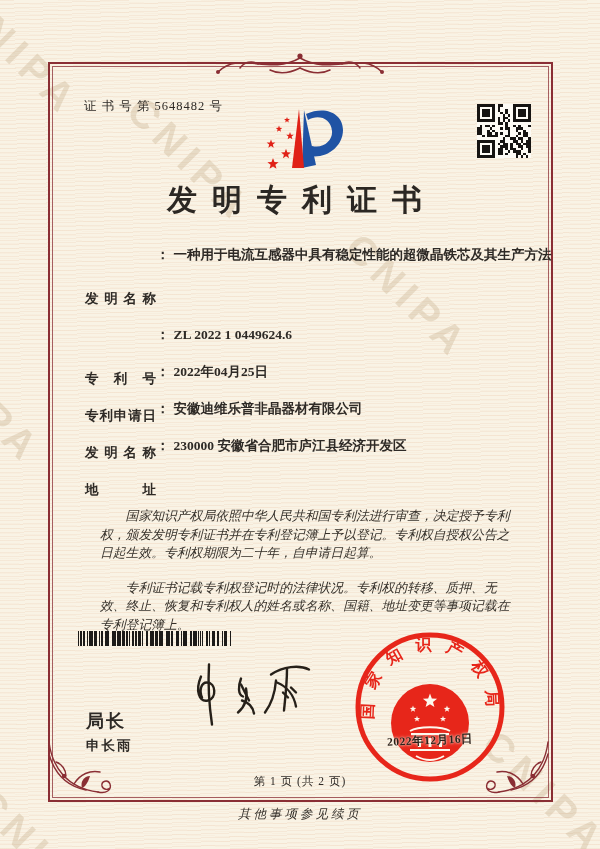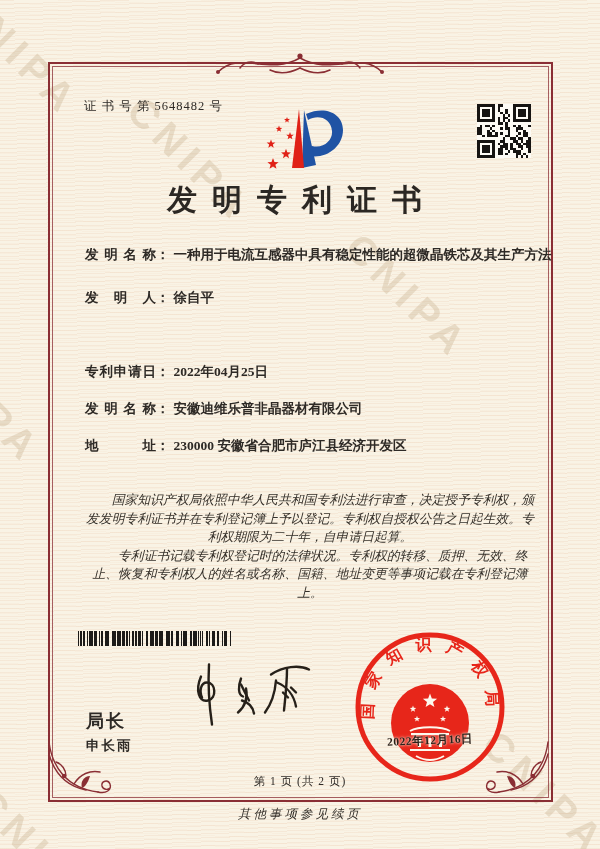--- a/index.html
+++ b/index.html
@@ -21,25 +21,25 @@
   .frame::before{content:"";position:absolute;inset:2px;border:1px solid rgba(138,46,52,.75);}
   .flourish{position:absolute;}
   .cert-no{position:absolute;left:84px;top:98px;font-size:12.5px;letter-spacing:1px;}
   .logo{position:absolute;left:258px;top:106px;width:86px;height:74px;}
   .qr{position:absolute;left:477px;top:104px;width:54px;height:54px;}
   .title{
     position:absolute;left:0;right:11px;top:180px;text-align:center;
     font-size:30px;font-weight:bold;letter-spacing:15px;text-indent:15px;color:#2b2723;
   }
   .frow{position:absolute;left:85px;right:55px;font-size:13.5px;font-weight:bold;white-space:nowrap;}
-  .flabel{display:inline-block;width:71px;text-align:justify;text-align-last:justify;vertical-align:top;}
+  .flabel{display:inline-block;width:71px;text-align:justify;text-align-last:justify;vertical-align:top;margin-top:44px;}
   .fcolon{display:inline-block;margin-right:4px;}
   .fpair{display:inline-block;width:225px;}
   .legal{position:absolute;left:84px;width:452px;top:491px;font-size:12.8px;line-height:18.6px;font-style:italic;color:#35302a;}
-  .legal p{margin:0;text-indent:2em;text-align:center;}
+  .legal p{margin:16px;text-indent:2em;}
   .barcode{position:absolute;left:78px;top:631px;width:157px;height:15px;}
   .dir-title{position:absolute;left:86px;top:709px;font-family:"Liberation Sans",sans-serif;font-weight:bold;font-size:18px;letter-spacing:2px;}
   .dir-name{position:absolute;left:86px;top:706px;font-family:"Liberation Sans",sans-serif;font-weight:bold;font-size:13.5px;letter-spacing:2px;margin-top:31px;}
   .sig{position:absolute;left:175px;top:652px;width:150px;height:85px;}
   .seal{position:absolute;left:352px;top:629px;width:156px;height:156px;}
   .seal svg{position:absolute;inset:0;}
   .seal-date{
     position:absolute;left:-8px;right:-8px;top:104px;text-align:center;
     font-size:11.5px;font-weight:bold;color:#2c211a;letter-spacing:.5px;
     transform:rotate(-2.5deg);
@@ -118,22 +118,22 @@
   <svg class="qr" viewBox="0 0 21 21" shape-rendering="crispEdges">
     <rect x="0" y="0" width="21" height="21" fill="#fdfbf5"></rect>
     <path id="qr-modules" fill="#161412" fill-rule="evenodd" d="M8 0h1v1h-1zM9 0h1v1h-1zM8 1h1v1h-1zM8 2h1v1h-1zM11 2h1v1h-1zM9 3h1v1h-1zM11 3h1v1h-1zM10 4h1v1h-1zM12 4h1v1h-1zM8 5h1v1h-1zM10 5h1v1h-1zM11 5h1v1h-1zM8 6h1v1h-1zM10 6h1v1h-1zM12 6h1v1h-1zM8 7h1v1h-1zM9 7h1v1h-1zM11 7h1v1h-1zM1 8h1v1h-1zM3 8h1v1h-1zM4 8h1v1h-1zM6 8h1v1h-1zM11 8h1v1h-1zM14 8h1v1h-1zM16 8h1v1h-1zM20 8h1v1h-1zM0 9h1v1h-1zM1 9h1v1h-1zM5 9h1v1h-1zM9 9h1v1h-1zM11 9h1v1h-1zM12 9h1v1h-1zM15 9h1v1h-1zM16 9h1v1h-1zM17 9h1v1h-1zM0 10h1v1h-1zM1 10h1v1h-1zM4 10h1v1h-1zM6 10h1v1h-1zM12 10h1v1h-1zM15 10h1v1h-1zM18 10h1v1h-1zM0 11h1v1h-1zM1 11h1v1h-1zM4 11h1v1h-1zM5 11h1v1h-1zM7 11h1v1h-1zM9 11h1v1h-1zM12 11h1v1h-1zM16 11h1v1h-1zM18 11h1v1h-1zM19 11h1v1h-1zM2 12h1v1h-1zM4 12h1v1h-1zM5 12h1v1h-1zM6 12h1v1h-1zM7 12h1v1h-1zM11 12h1v1h-1zM12 12h1v1h-1zM15 12h1v1h-1zM18 12h1v1h-1zM19 12h1v1h-1zM10 13h1v1h-1zM13 13h1v1h-1zM14 13h1v1h-1zM16 13h1v1h-1zM17 13h1v1h-1zM20 13h1v1h-1zM9 14h1v1h-1zM10 14h1v1h-1zM14 14h1v1h-1zM15 14h1v1h-1zM17 14h1v1h-1zM19 14h1v1h-1zM20 14h1v1h-1zM8 15h1v1h-1zM10 15h1v1h-1zM11 15h1v1h-1zM13 15h1v1h-1zM15 15h1v1h-1zM16 15h1v1h-1zM18 15h1v1h-1zM19 15h1v1h-1zM20 15h1v1h-1zM9 16h1v1h-1zM10 16h1v1h-1zM11 16h1v1h-1zM13 16h1v1h-1zM16 16h1v1h-1zM17 16h1v1h-1zM19 16h1v1h-1zM20 16h1v1h-1zM8 17h1v1h-1zM9 17h1v1h-1zM11 17h1v1h-1zM13 17h1v1h-1zM14 17h1v1h-1zM17 17h1v1h-1zM20 17h1v1h-1zM8 18h1v1h-1zM9 18h1v1h-1zM12 18h1v1h-1zM14 18h1v1h-1zM15 18h1v1h-1zM16 18h1v1h-1zM20 18h1v1h-1zM8 19h1v1h-1zM9 19h1v1h-1zM11 19h1v1h-1zM15 19h1v1h-1zM16 19h1v1h-1zM18 19h1v1h-1zM15 20h1v1h-1zM17 20h1v1h-1zM19 20h1v1h-1zM0 0h7v7h-7z M1 1h5v5h-5z M2 2h3v3h-3zM14 0h7v7h-7z M15 1h5v5h-5z M16 2h3v3h-3zM0 14h7v7h-7z M1 15h5v5h-5z M2 16h3v3h-3z"></path>
   </svg>
 
   <div class="title">发明专利证书</div>
 
   <div class="frow" style="top:246px;">
     <span class="flabel">发明名称</span><span class="fcolon">：</span><span class="fvalue">一种用于电流互感器中具有稳定性能的超微晶铁芯及其生产方法</span>
   </div>
-  <div class="frow" style="top:289px;">
-    <span class="flabel">发明人</span><span class="fcolon">：</span><span class="fvalue">徐自平</span>
+  <div class="frow" style="top:326px;">
+    <span class="flabel">专利号</span><span class="fcolon">：</span><span class="fvalue">ZL 2022 1 0449624.6</span>
   </div>
   <div class="frow" style="top:363px;">
     <span class="flabel">专利申请日</span><span class="fcolon">：</span><span class="fvalue">2022年04月25日</span>
   </div>
   <div class="frow" style="top:400px;">
     <span class="flabel">发明名称</span><span class="fcolon">：</span><span class="fvalue">安徽迪维乐普非晶器材有限公司</span>
   </div>
   <div class="frow" style="top:437px;">
     <span class="flabel">地址</span><span class="fcolon">：</span><span class="fvalue">230000 安徽省合肥市庐江县经济开发区</span>
   </div>

